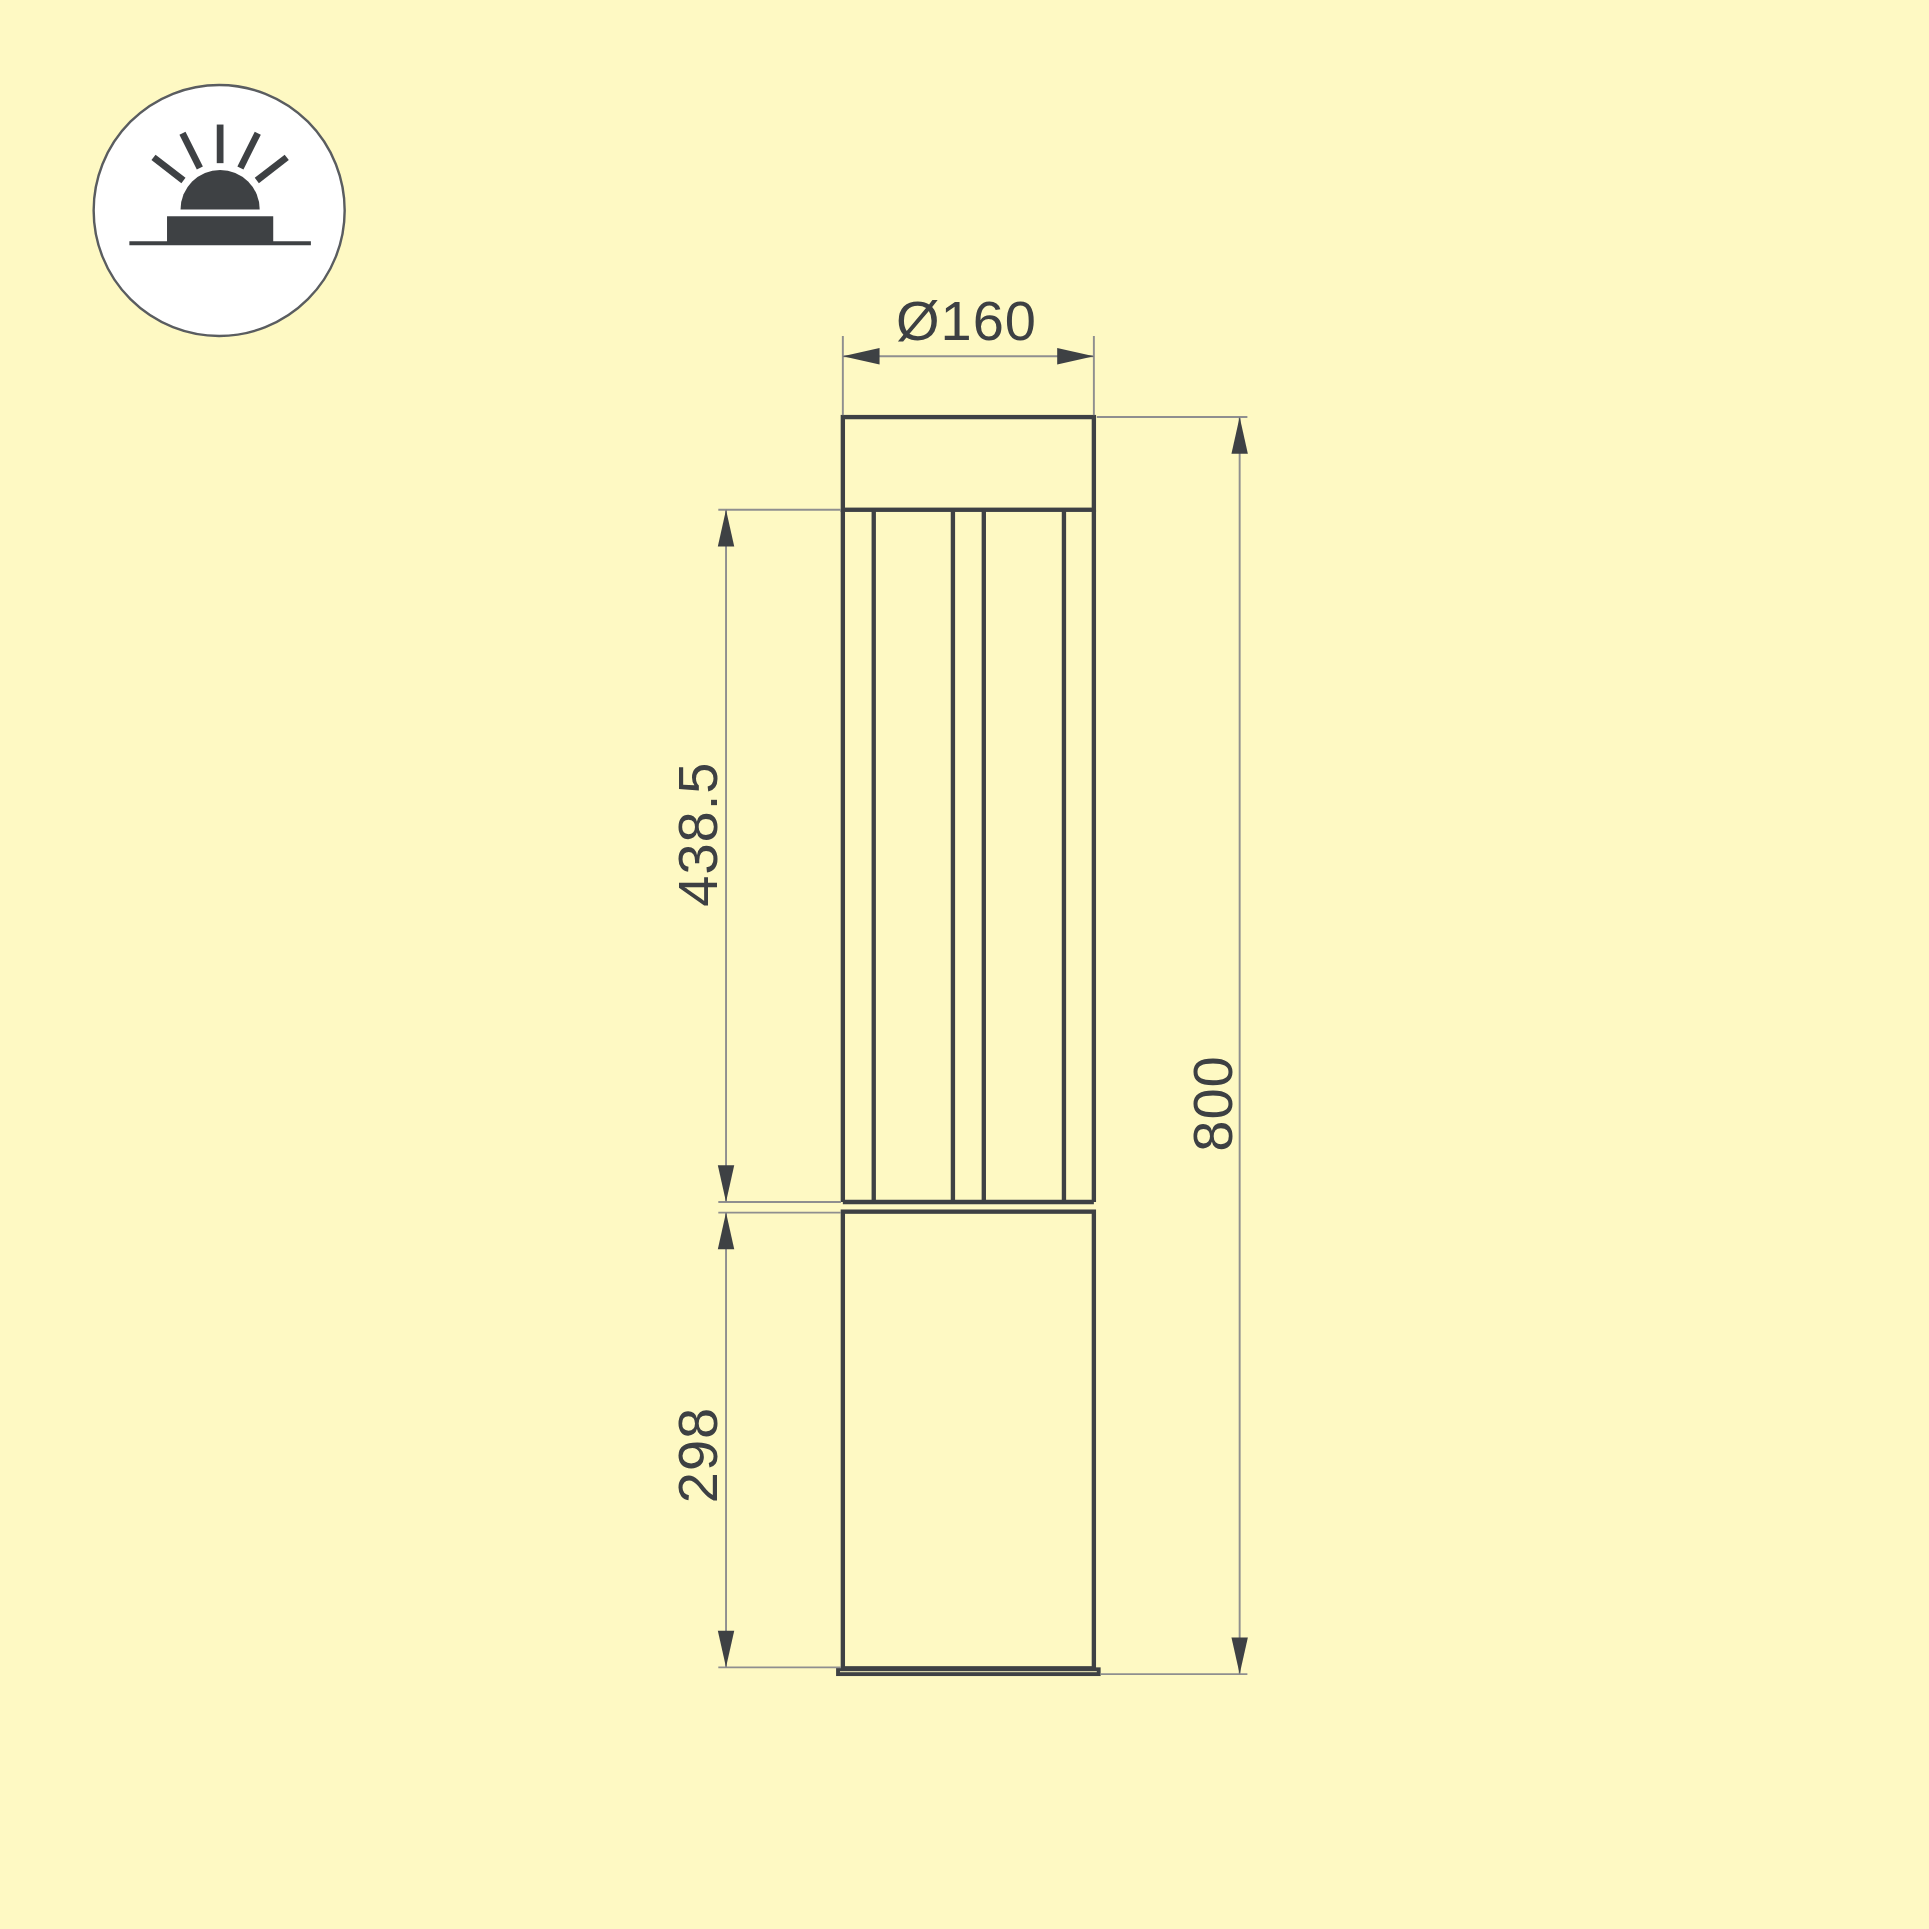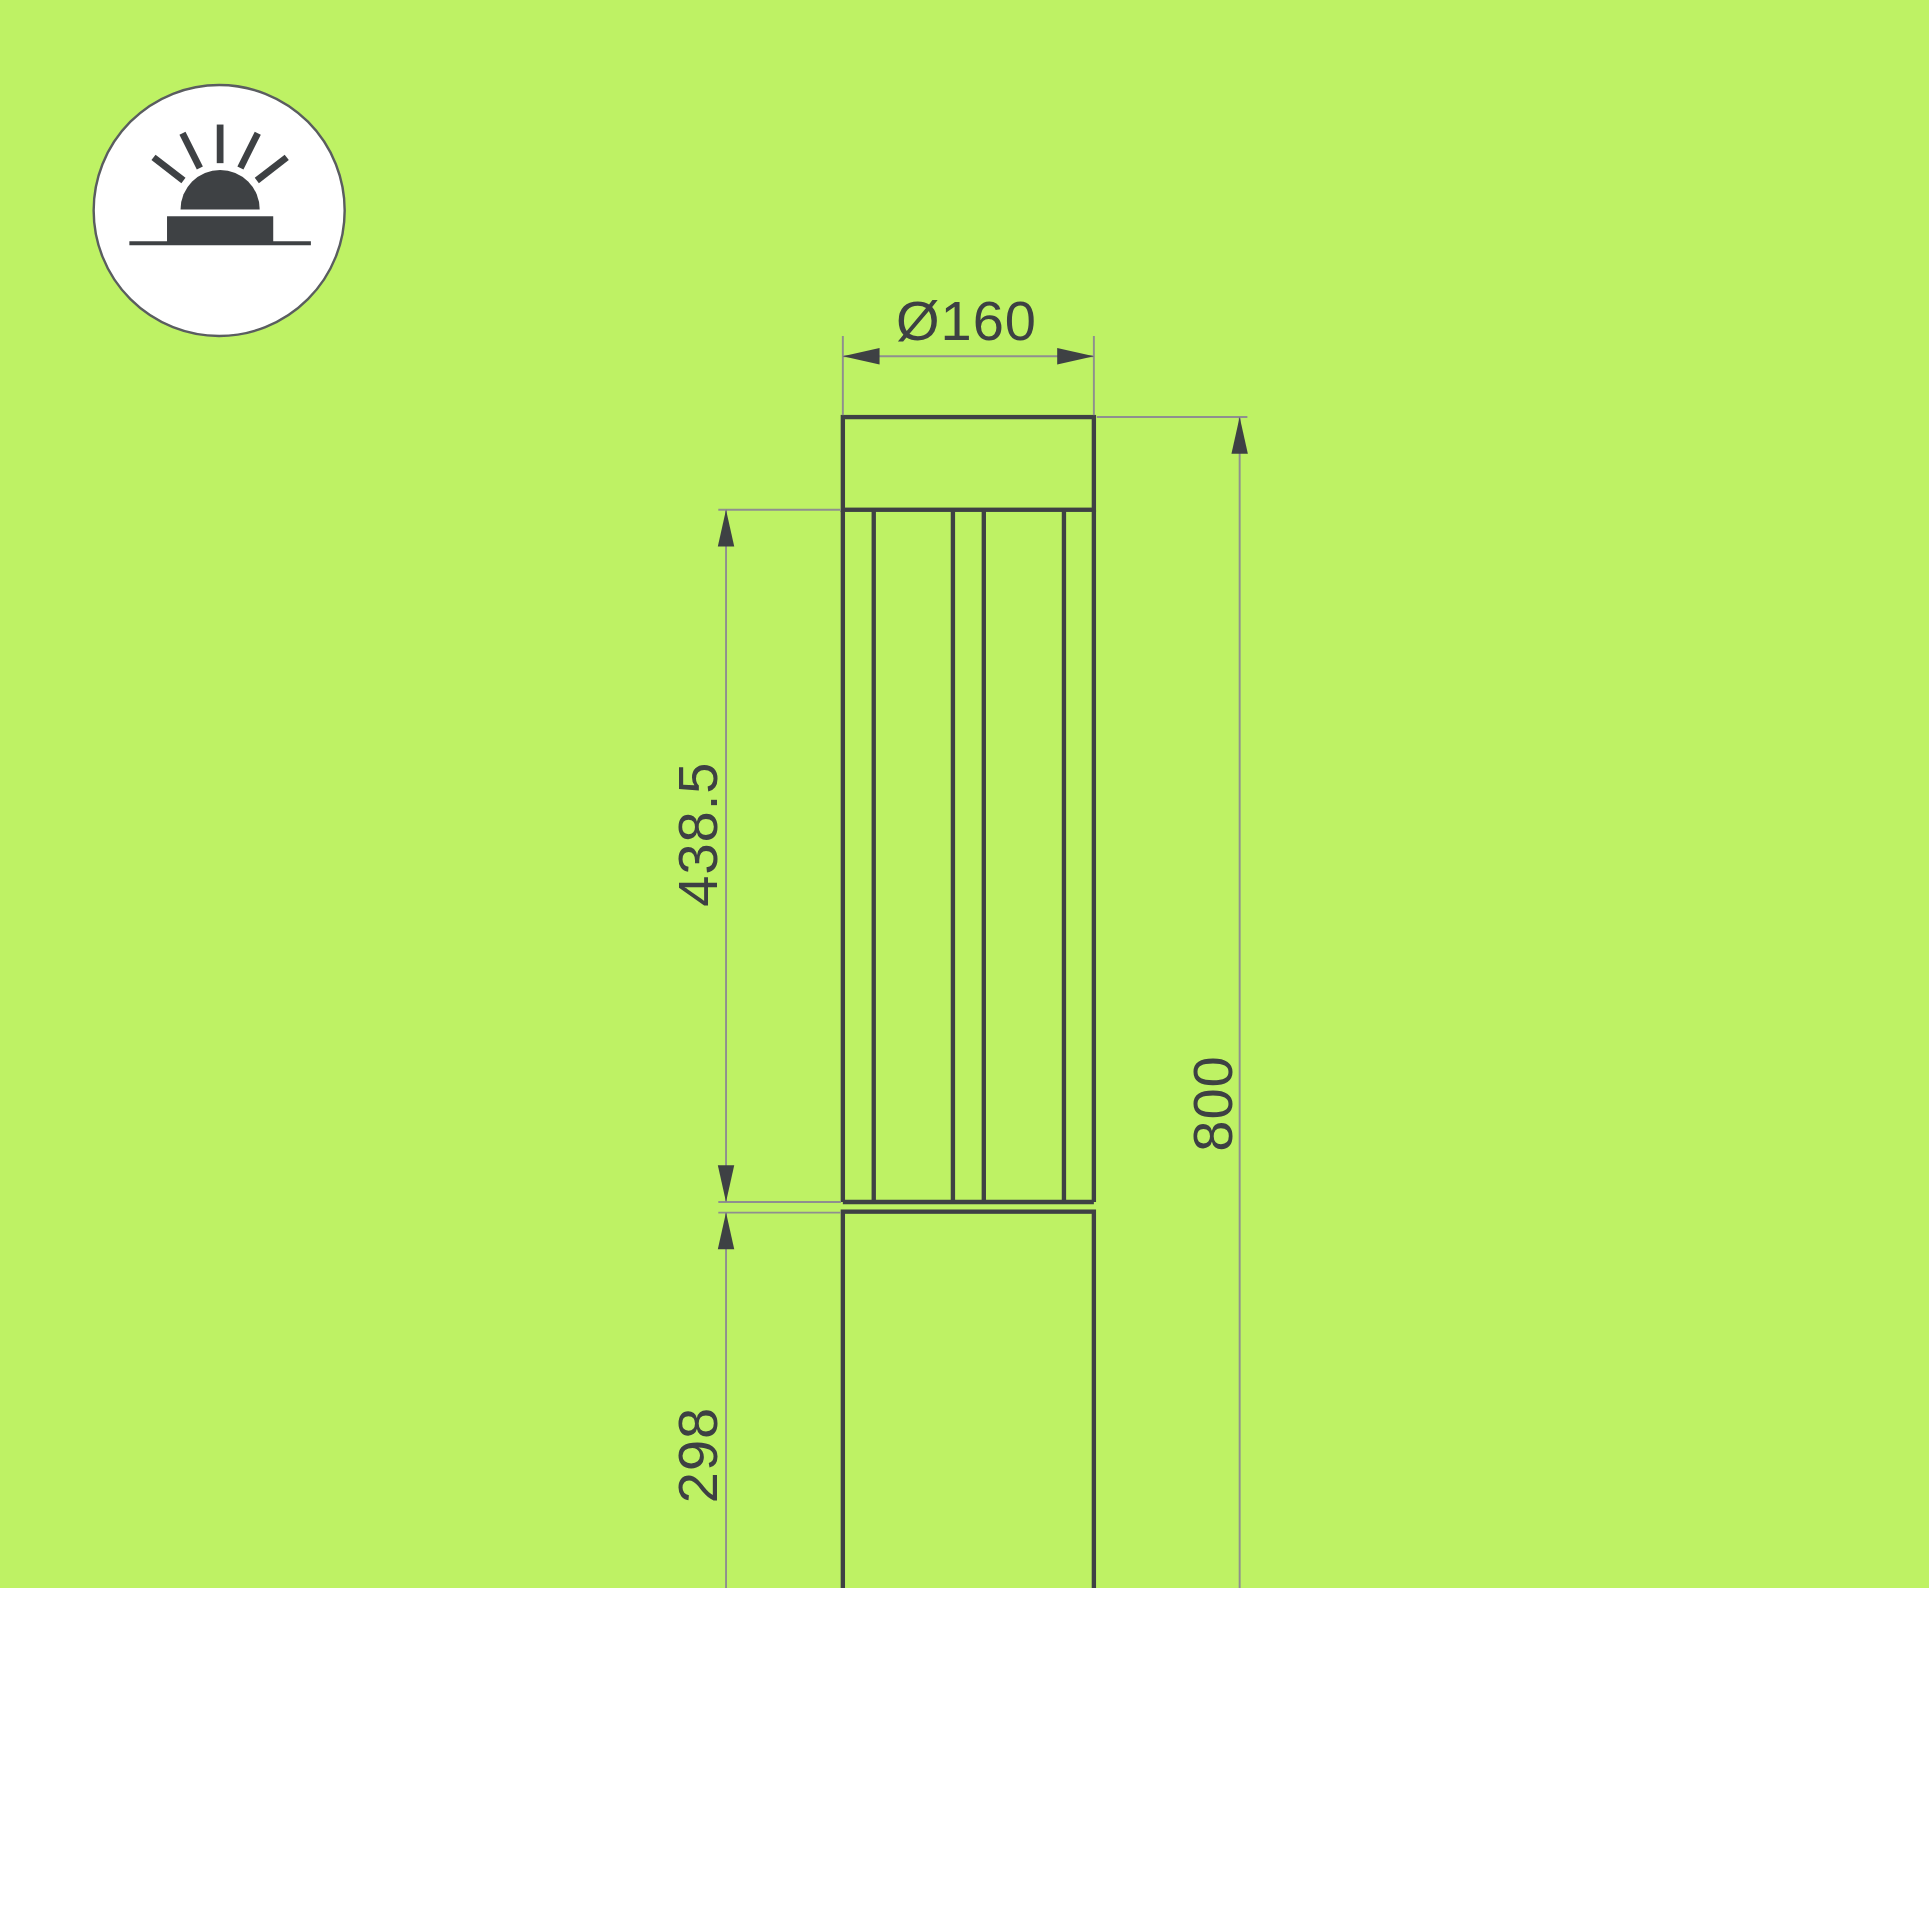--- a/index.html
+++ b/index.html
@@ -3,22 +3,22 @@
 <meta charset="utf-8">
 <style>
   html, body {
     margin: 0;
     padding: 0;
     background: #ffffff;
   }
   .canvas {
     position: relative;
     width: 1929px;
-    height: 1588px;
-    background: #bef264;
+    height: 1929px;
+    background: #fef9c3;
     overflow: hidden;
   }
   svg { display: block; }
 
   
   .stroke-thick {
     stroke: #3e4144;
     stroke-width: 4.5;
     fill: none;
   }

